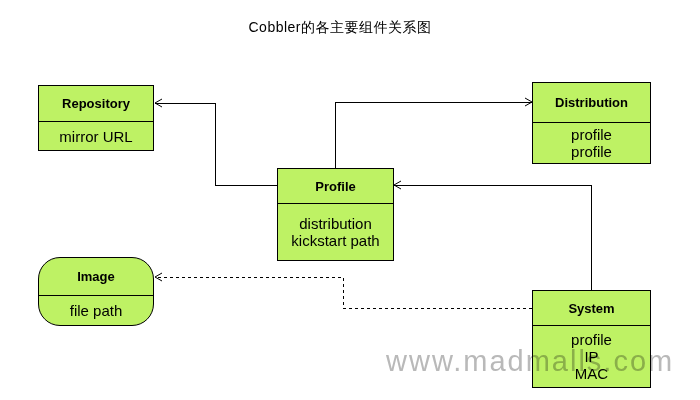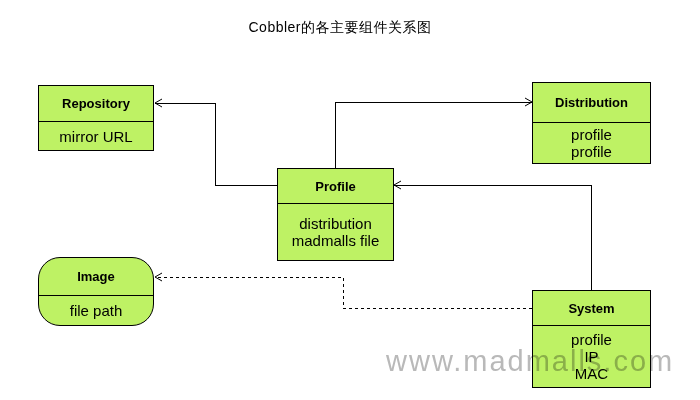--- a/index.html
+++ b/index.html
@@ -130,21 +130,21 @@
     <div class="node-body">
       <div class="node-attr">profile</div>
       <div class="node-attr">profile</div>
     </div>
   </div>
 
   <div class="node" style="left:277px; top:168px; width:117px; height:93px;">
     <div class="node-header" style="height:35px">Profile</div>
     <div class="node-body">
       <div class="node-attr">distribution</div>
-      <div class="node-attr">madmalls file</div>
+      <div class="node-attr">kickstart path</div>
     </div>
   </div>
 
   <div class="node" style="left:38px; top:257px; width:116px; height:69px;border-radius:22px;">
     <div class="node-header" style="height:38px">Image</div>
     <div class="node-body">
       <div class="node-attr">file path</div>
     </div>
   </div>
 

